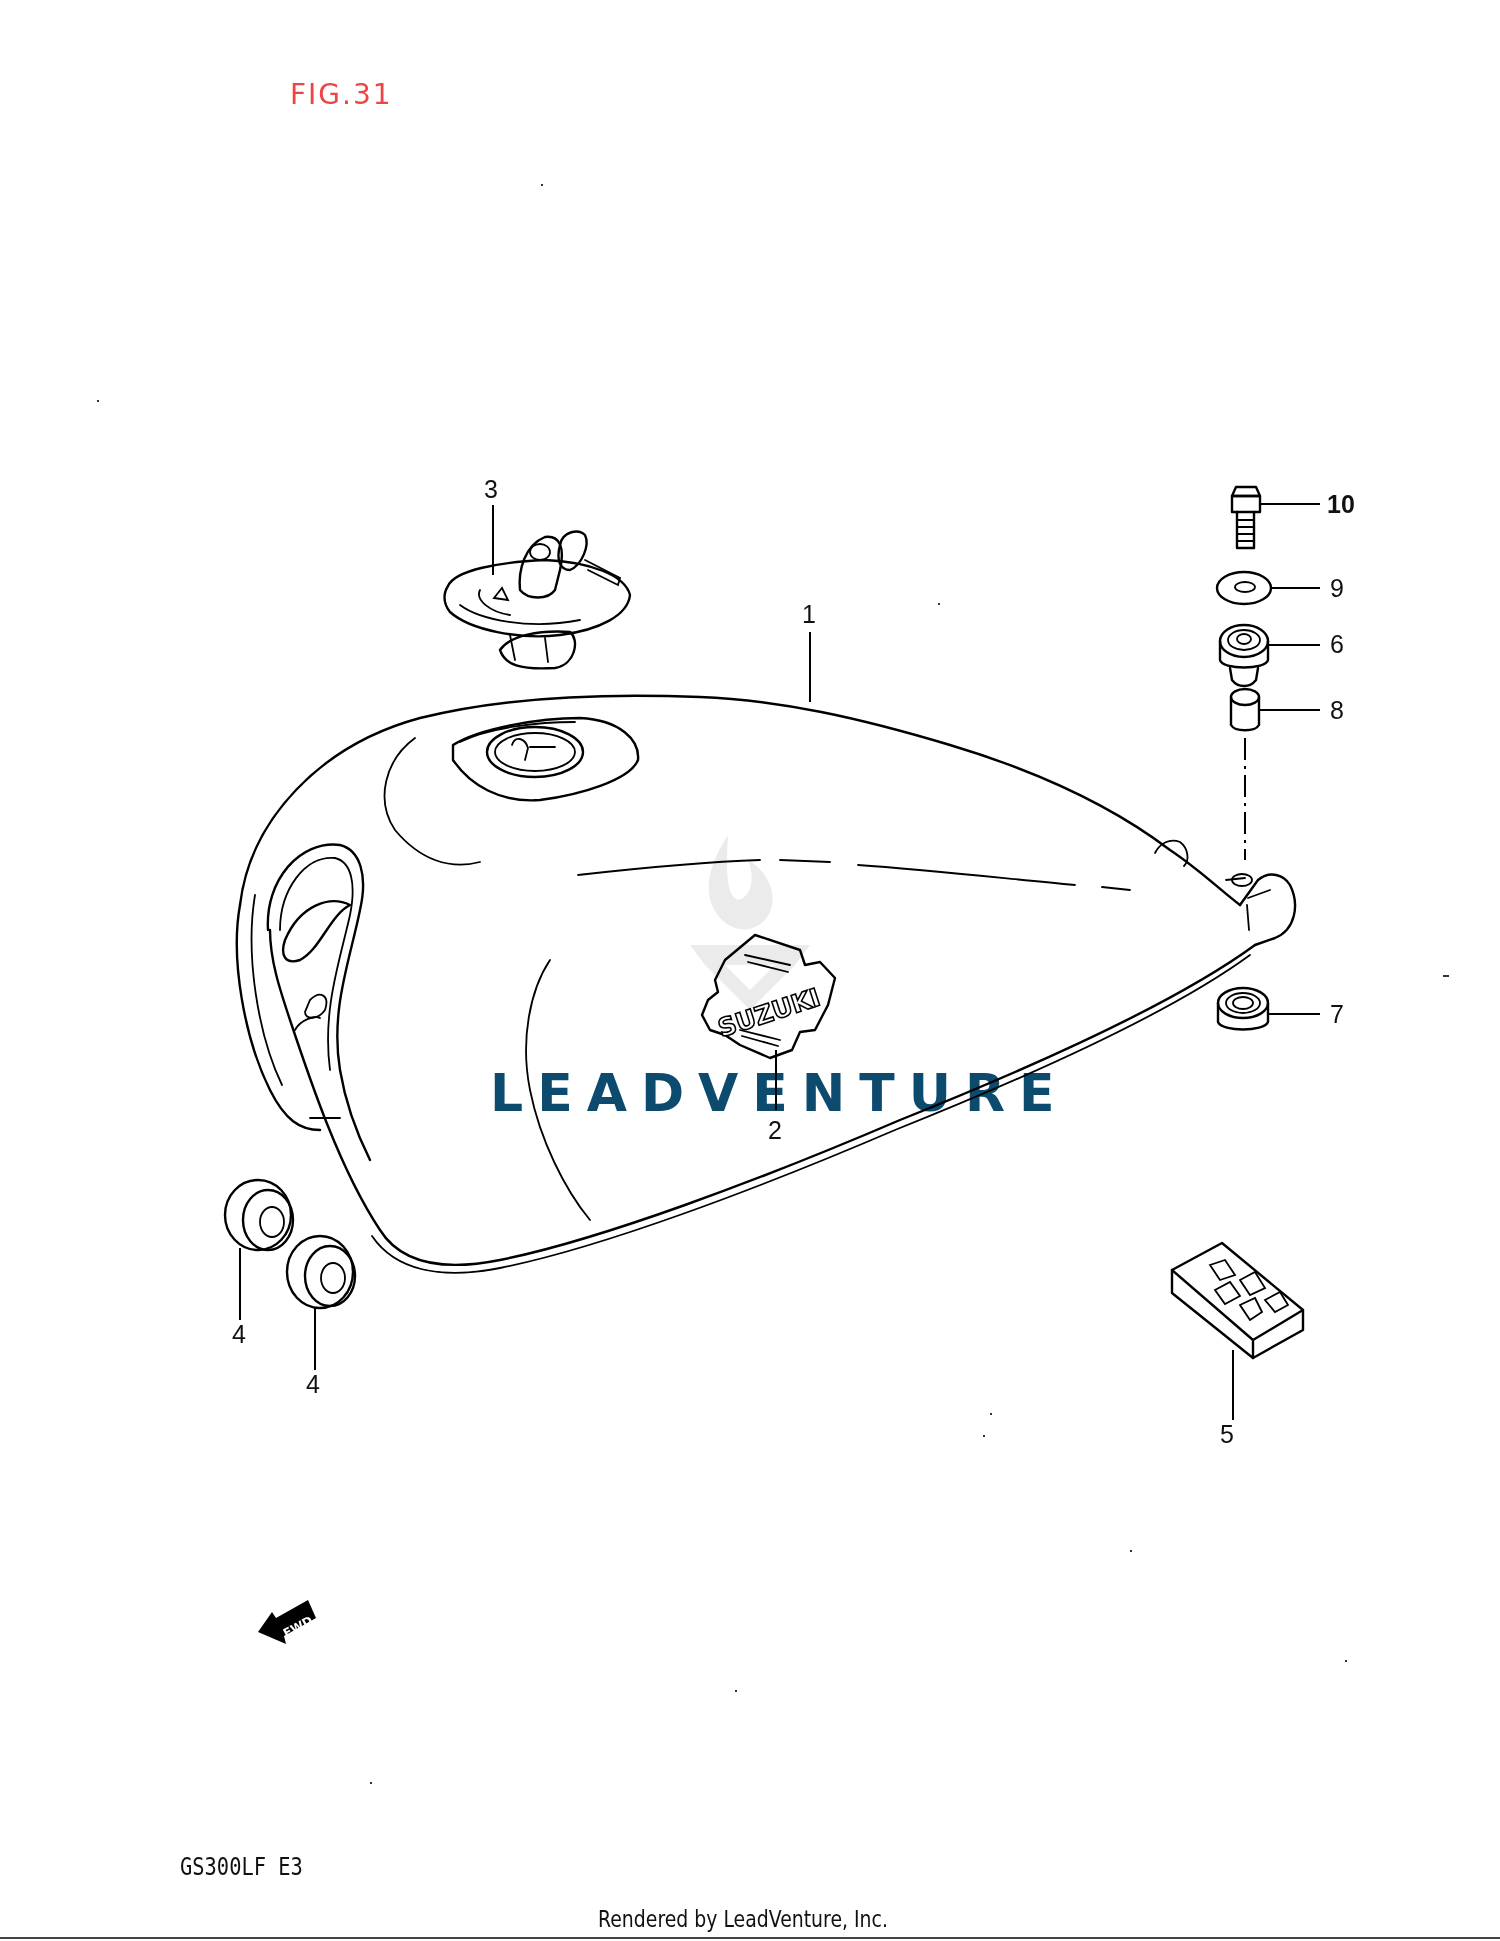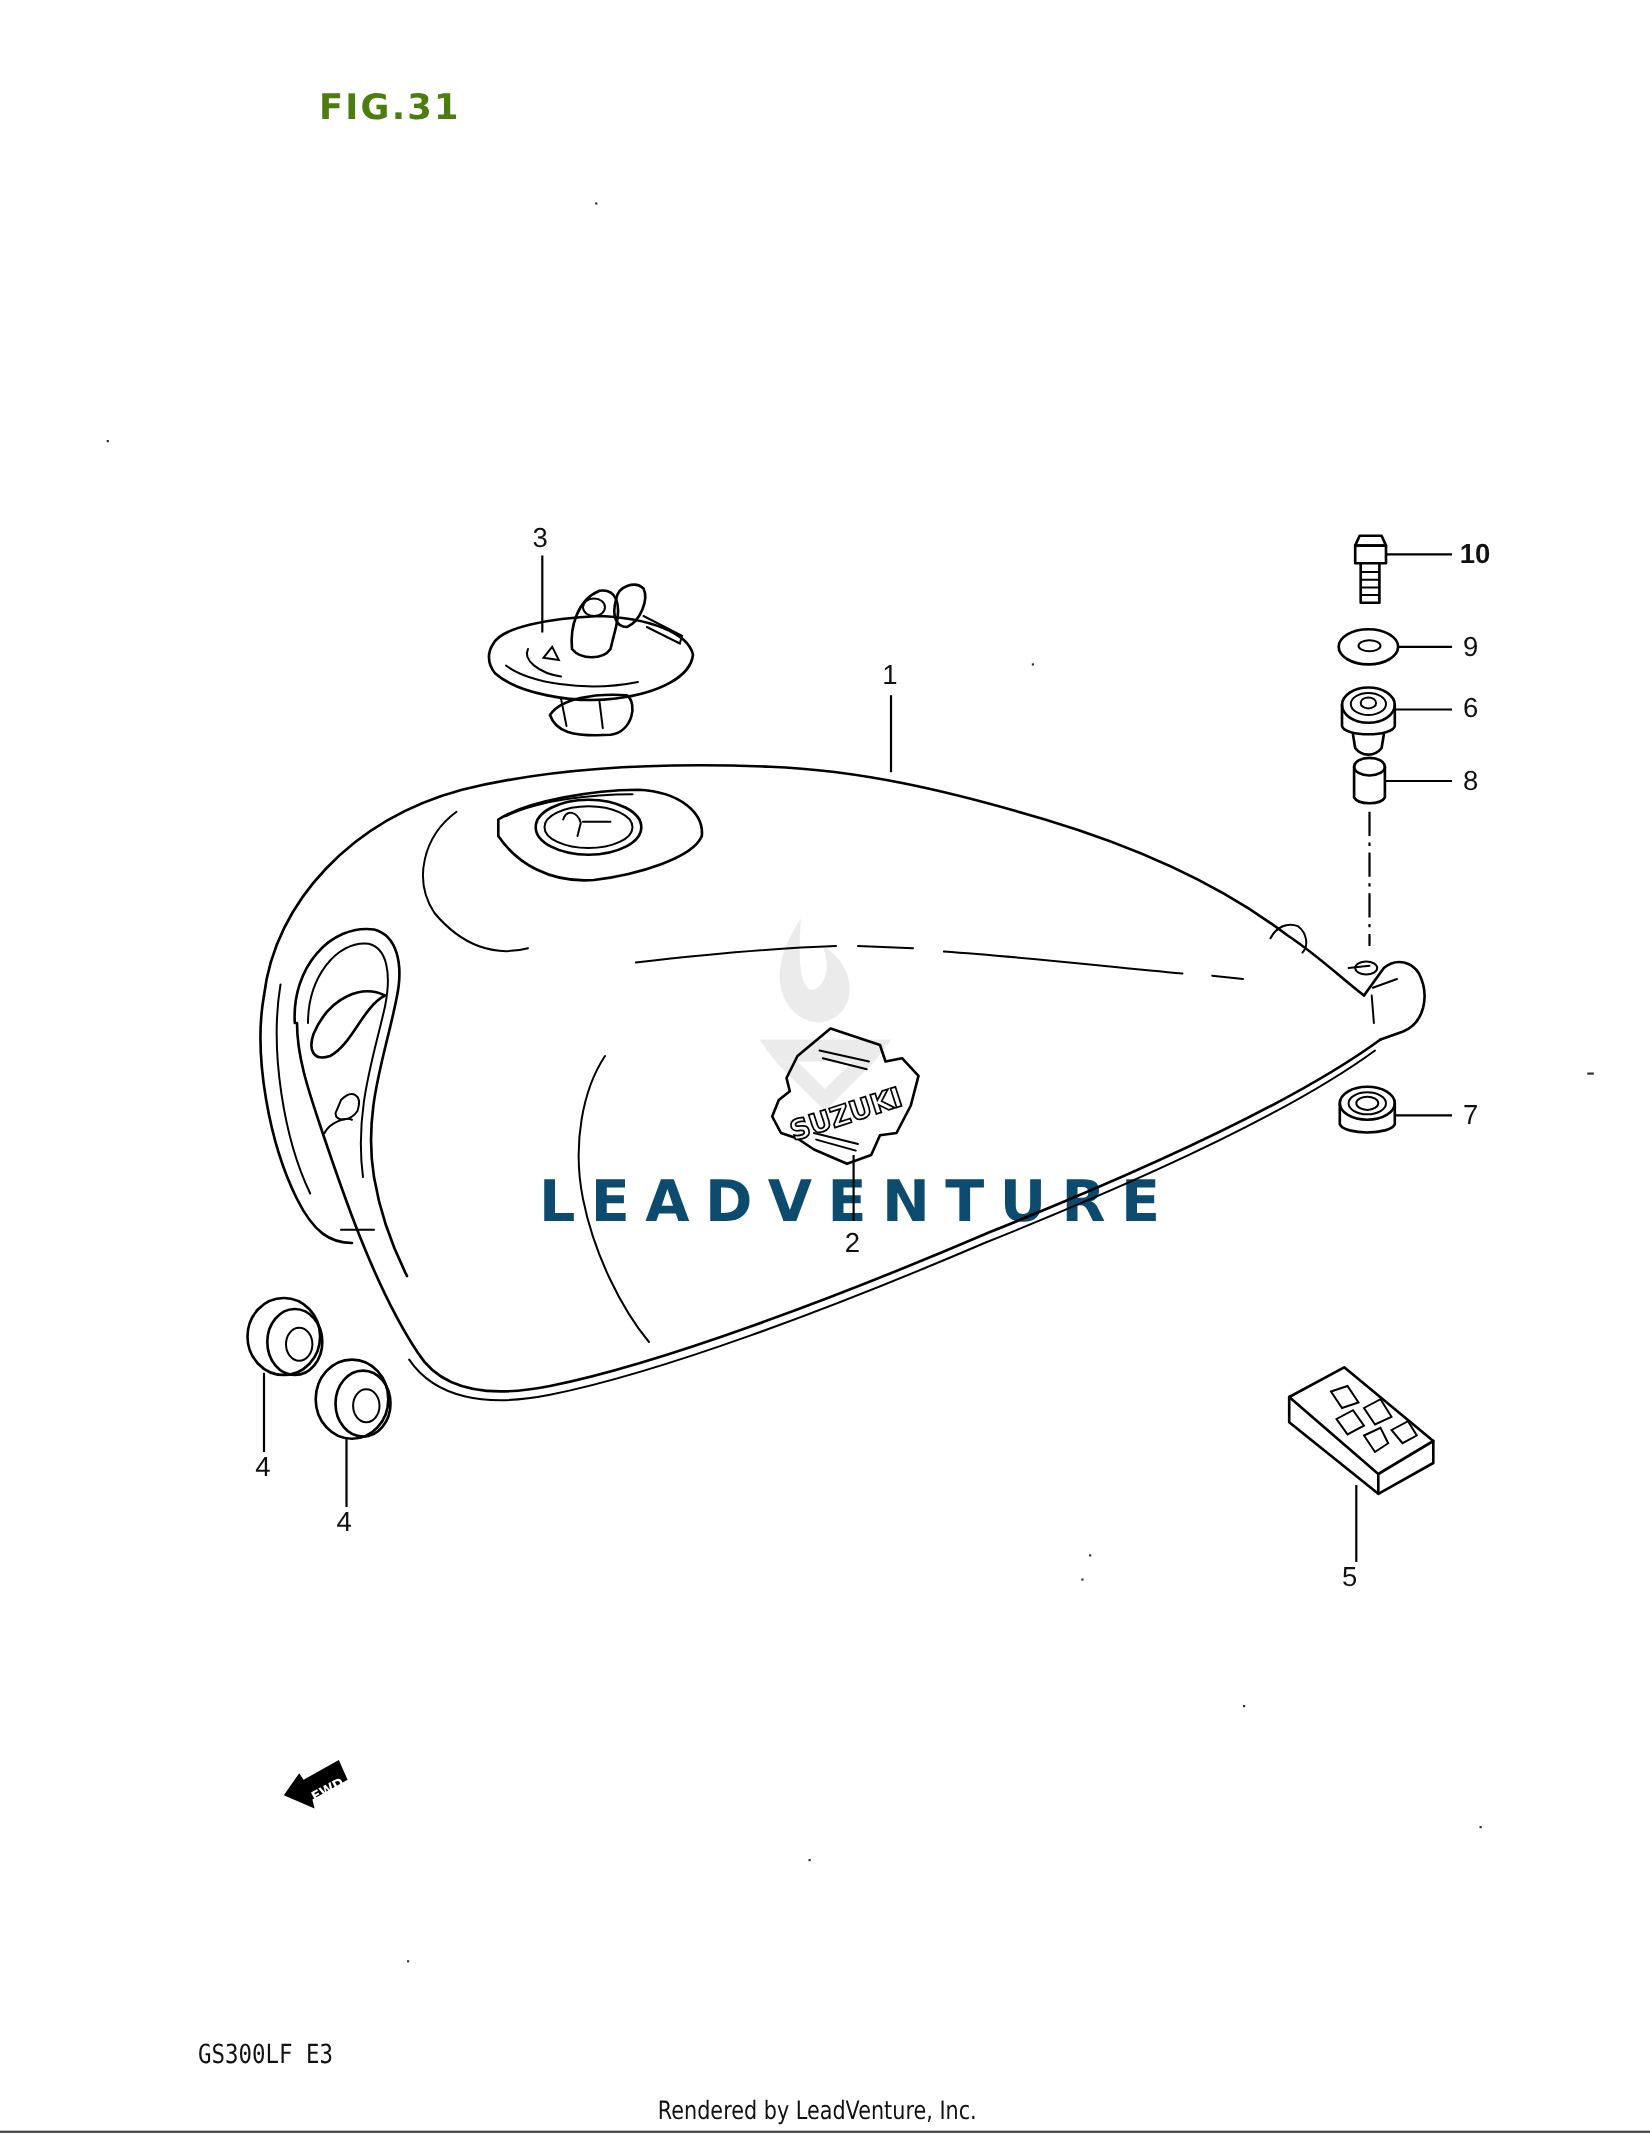--- a/index.html
+++ b/index.html
@@ -1,18 +1,18 @@
 <!DOCTYPE html>
 <html><head>
 <meta charset="utf-8">
 <style>
   html, body { margin:0; padding:0; background:#ffffff; }
   body { width:1500px; height:1941px; position:relative; overflow:hidden; font-family:"DejaVu Sans", sans-serif; }
   .abs { position:absolute; }
-  #fig-title { left:290px; top:78px; font-family:"DejaVu Sans", sans-serif; font-weight:bold; font-size:32px; letter-spacing:2px; color:#4d7c0f; }
+  #fig-title { left:290px; top:78px; font-family:"DejaVu Sans", sans-serif; font-weight:normal; font-size:28px; letter-spacing:2px; color:#ef4444; }
   .callout { position:absolute; font-family:"Liberation Sans", sans-serif; font-size:25px; color:#111; line-height:1; }
   #model-code { left:180px; top:1853px; font-family:"DejaVu Sans Mono", monospace; font-size:24px; color:#111; transform:scaleX(0.85); transform-origin:left; }
   #render-credit { left:598px; top:1906px; font-family:"DejaVu Sans", sans-serif; font-size:23px; color:#111; transform:scaleX(0.82); transform-origin:left; white-space:nowrap; }
   #bottom-rule { left:0; top:1937px; width:1500px; height:2px; background:#444; }
   #watermark-text { left:490px; top:1063px; font-family:"DejaVu Sans", sans-serif; font-size:52px; letter-spacing:14px; color:#0c4a6e; font-weight:bold; white-space:nowrap; }
   svg#drawing { position:absolute; left:0; top:0; }
   svg .ln { fill:none; stroke:#000; stroke-width:2.4; stroke-linecap:round; stroke-linejoin:round; }
   svg .thin { fill:none; stroke:#000; stroke-width:1.8; stroke-linecap:round; }
   svg .lead { fill:none; stroke:#000; stroke-width:2; }
 </style>

